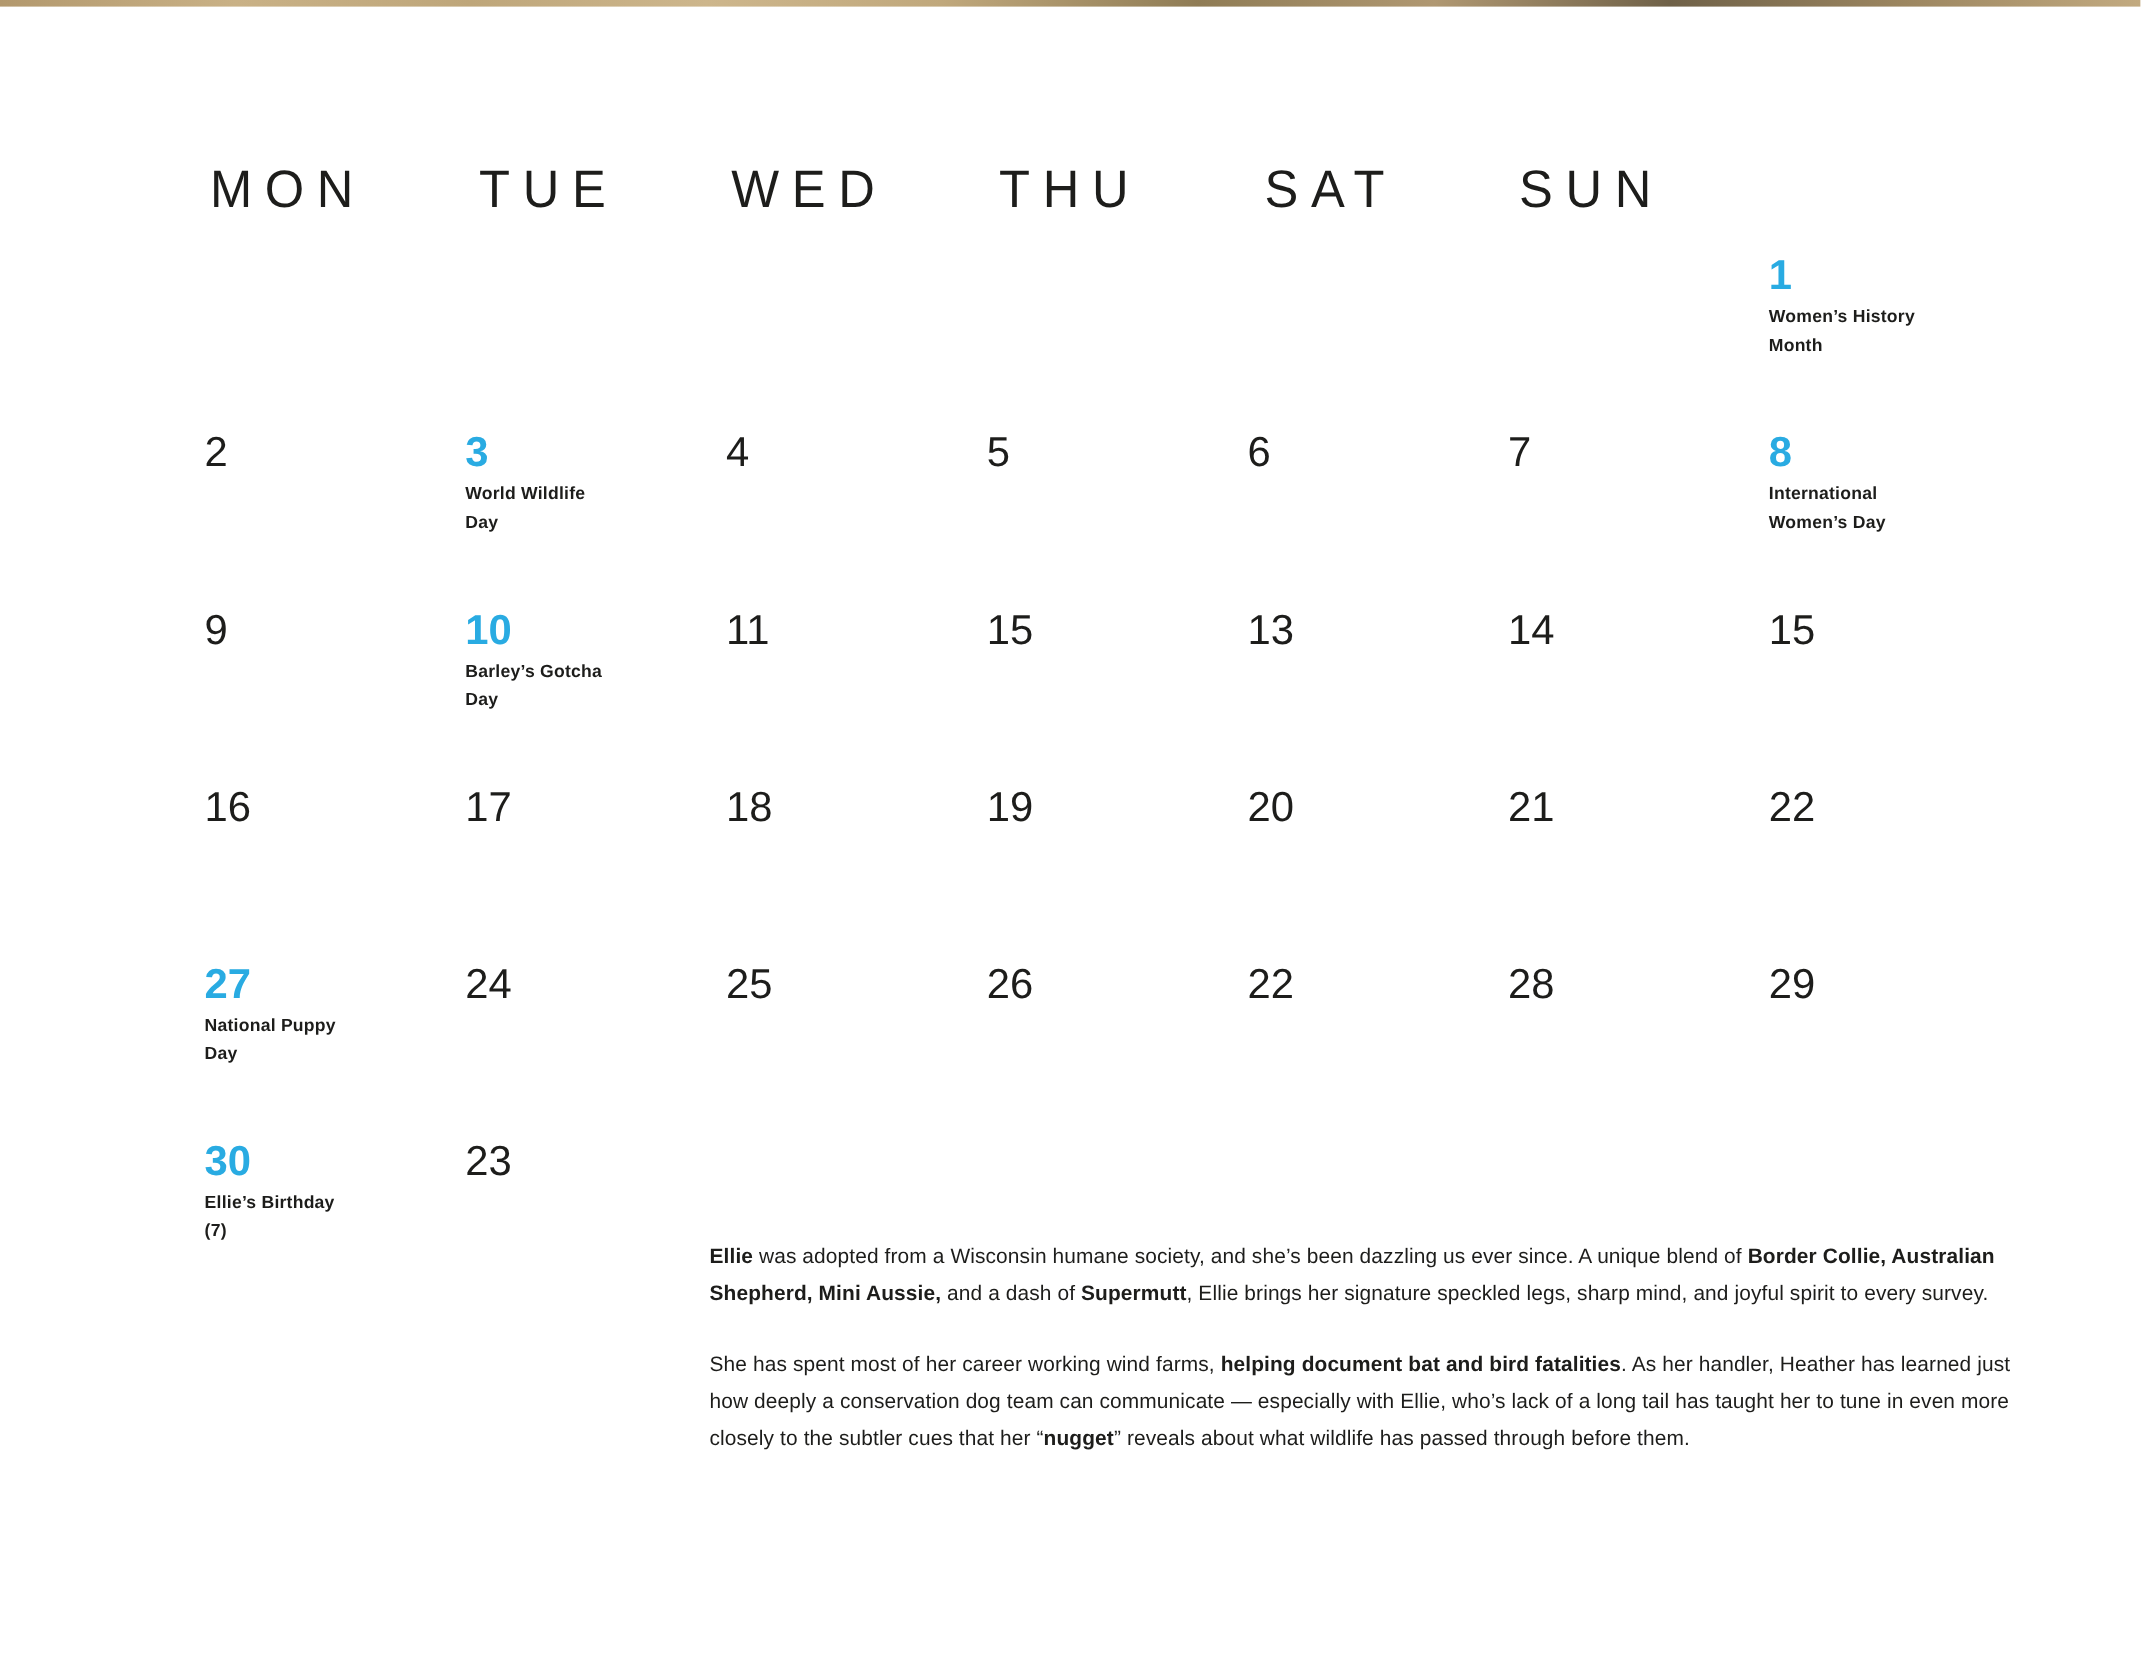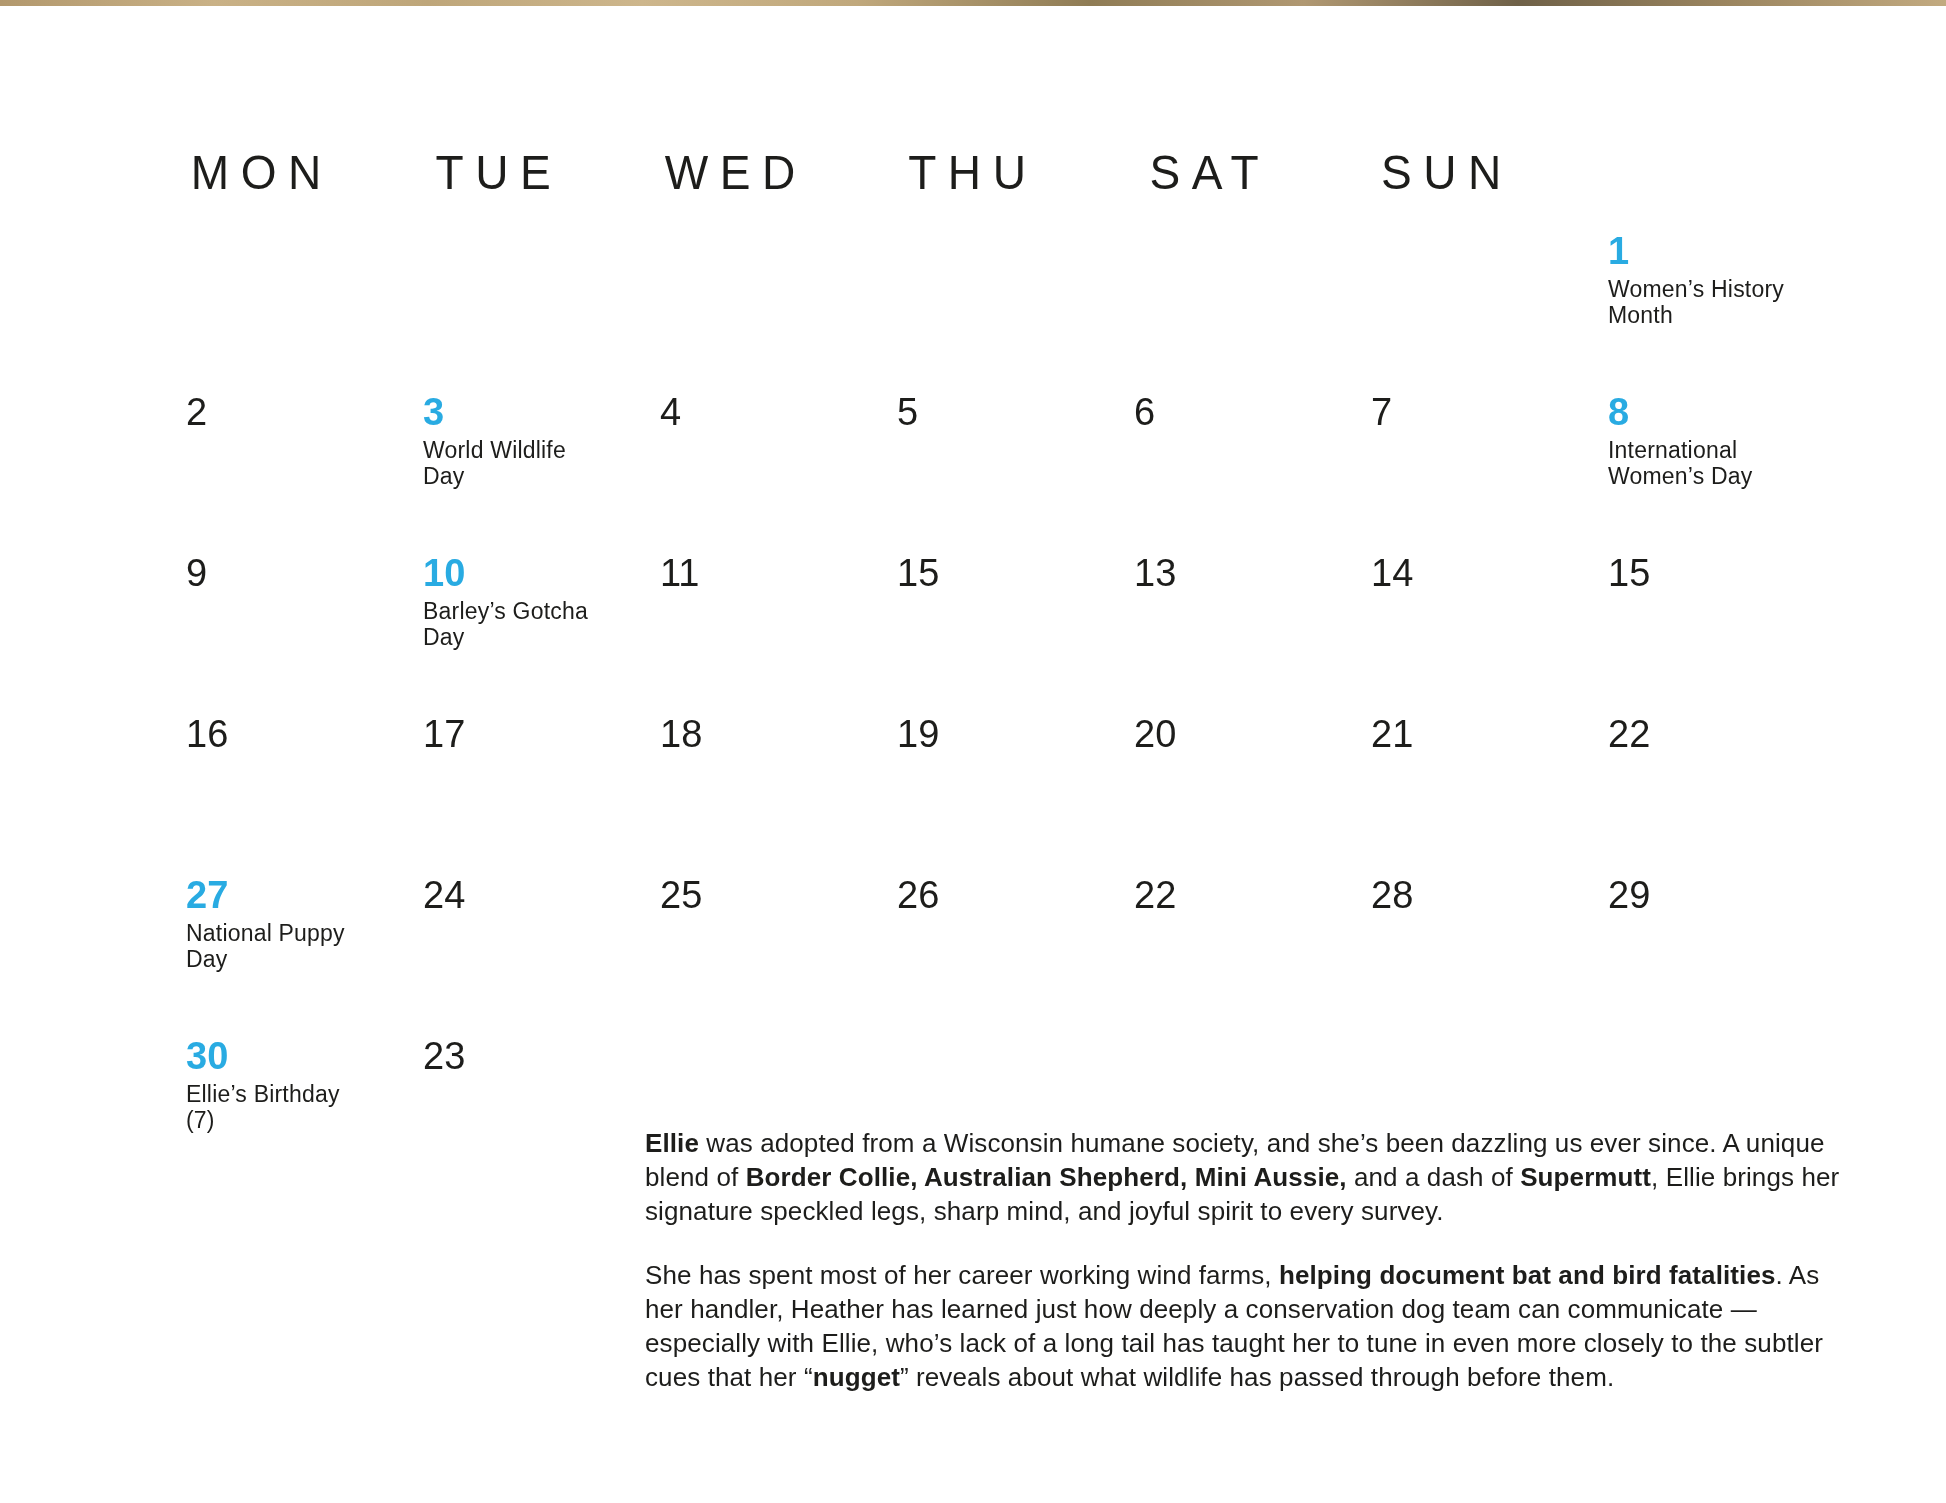--- a/index.html
+++ b/index.html
@@ -60,36 +60,36 @@
     font-size: 38px;
     line-height: 40px;
     color: var(--ink, #1d1d1b);
   }
   .day-number.hl {
     color: var(--accent, #29abe2);
     font-weight: bold;
   }
   .day-event {
     margin-top: 5px;
-    font-size: 23px;
+    font-size: 16px;
     line-height: 26px;
-    font-weight: normal;
+    font-weight: bold;
     color: var(--ink, #1d1d1b);
     white-space: pre-line;
     letter-spacing: 0.2px;
     max-width: 210px;
   }
 
   
   .bio {
     position: absolute;
     left: 645px;
     top: 1126px;
     width: 1205px;
-    font-size: 26px;
+    font-size: 19px;
     line-height: 34px;
     color: var(--ink, #1d1d1b);
     letter-spacing: 0.1px;
   }
   .bio p { margin: 0 0 30px 0; }
   .bio .b { font-weight: bold; }
 </style>
 </head>
 <body>
 

